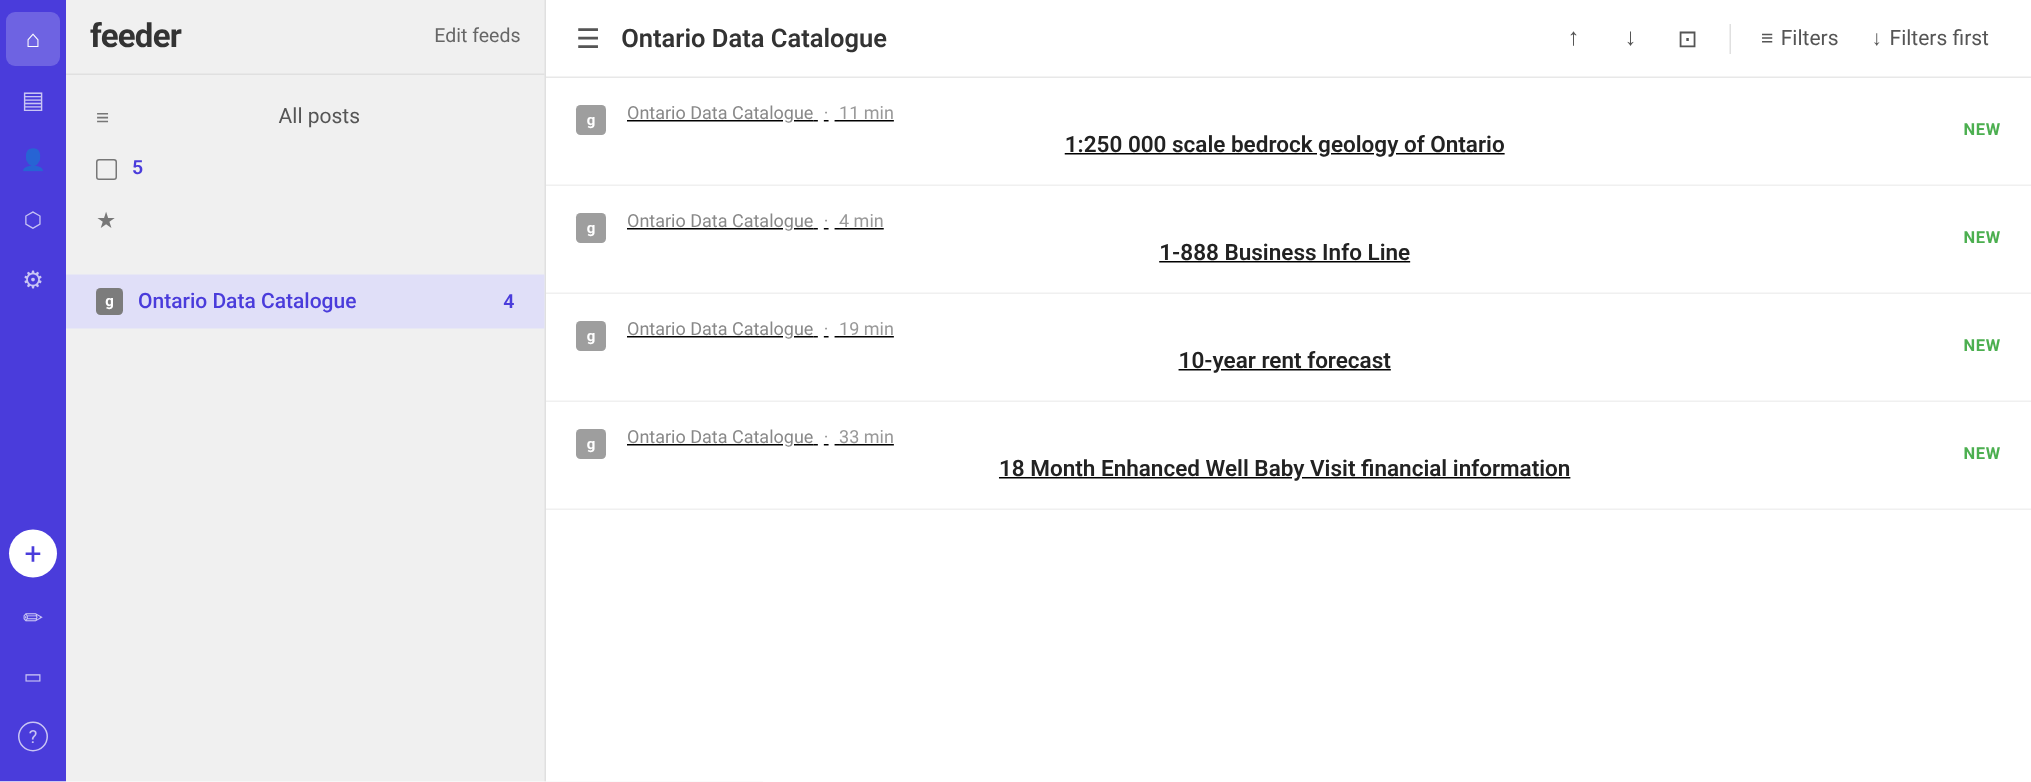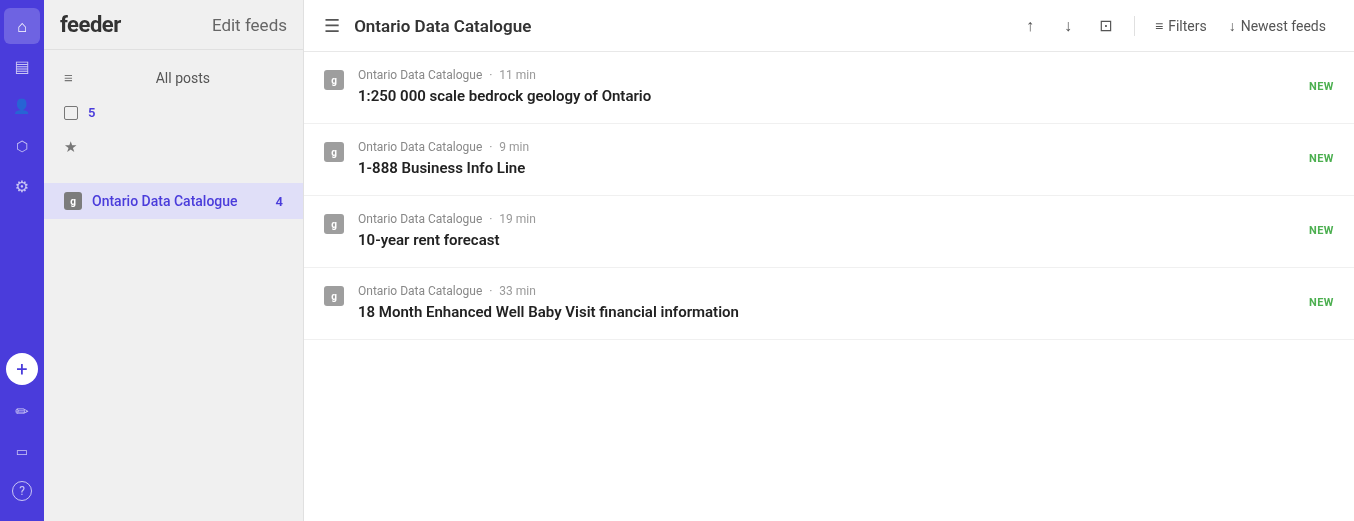--- a/index.html
+++ b/index.html
@@ -48,42 +48,42 @@
       align-items: center;
       justify-content: center;
       color: #4a3cdb;
       font-size: 20px;
       cursor: pointer;
       margin-bottom: 4px;
     }
 
     
     .sidebar {
-      width: 260px;
+      width: 320px;
       background: #f0f0f0;
       display: flex;
       flex-direction: column;
       flex-shrink: 0;
       border-right: 1px solid #e0e0e0;
     }
     .sidebar-header {
       display: flex;
       align-items: center;
       justify-content: space-between;
       padding: 12px 16px;
       border-bottom: 1px solid #e0e0e0;
     }
     .sidebar-logo {
       font-size: 22px;
       font-weight: 700;
       color: #333;
       letter-spacing: -0.5px;
     }
     .sidebar-edit-feeds {
-      font-size: 17px;
+      font-size: 13px;
       color: #666;
       cursor: pointer;
     }
     .sidebar-nav {
       padding: 10px 0;
     }
     .sidebar-nav-item {
       display: flex;
       align-items: center;
       padding: 9px 20px;
@@ -235,35 +235,37 @@
       align-items: center;
       justify-content: center;
       color: #fff;
       font-size: 10px;
       font-weight: 700;
       flex-shrink: 0;
       margin-top: 2px;
     }
     .entry-content {
       flex: 1;
+      text-decoration: underline;
     }
     .entry-source-line {
       font-size: 12px;
       color: #999;
       margin-bottom: 4px;
     }
     .entry-source-name {
       color: #888;
     }
     .entry-dot { margin: 0 4px; }
     .entry-title {
       font-size: 15px;
       font-weight: 600;
       color: #222;
       line-height: 1.4;
+      text-align: center;
     }
     .entry-new-badge {
       font-size: 11px;
       font-weight: 700;
       color: #4caf50;
       letter-spacing: 0.5px;
       flex-shrink: 0;
       margin-top: 12px;
     }
   </style>
@@ -343,21 +345,21 @@
       <button class="header-action-btn">
         <span>⊡</span>
       </button>
       <div class="header-divider"></div>
       <div class="header-filters">
         <span>≡</span>
         <span>Filters</span>
       </div>
       <div class="header-sort">
         <span>↓</span>
-        <span>Newest feeds</span>
+        <span>Filters first</span>
       </div>
     </div>
   </div>
 
   <div class="feed-list">
 
     <div class="feed-entry">
       <div class="entry-favicon">g</div>
       <div class="entry-content">
         <div class="entry-source-line">
@@ -369,21 +371,21 @@
       </div>
       <span class="entry-new-badge">NEW</span>
     </div>
 
     <div class="feed-entry">
       <div class="entry-favicon">g</div>
       <div class="entry-content">
         <div class="entry-source-line">
           <span class="entry-source-name">Ontario Data Catalogue</span>
           <span class="entry-dot">·</span>
-          <span>9 min</span>
+          <span>4 min</span>
         </div>
         <div class="entry-title">1-888 Business Info Line</div>
       </div>
       <span class="entry-new-badge">NEW</span>
     </div>
 
     <div class="feed-entry">
       <div class="entry-favicon">g</div>
       <div class="entry-content">
         <div class="entry-source-line">

